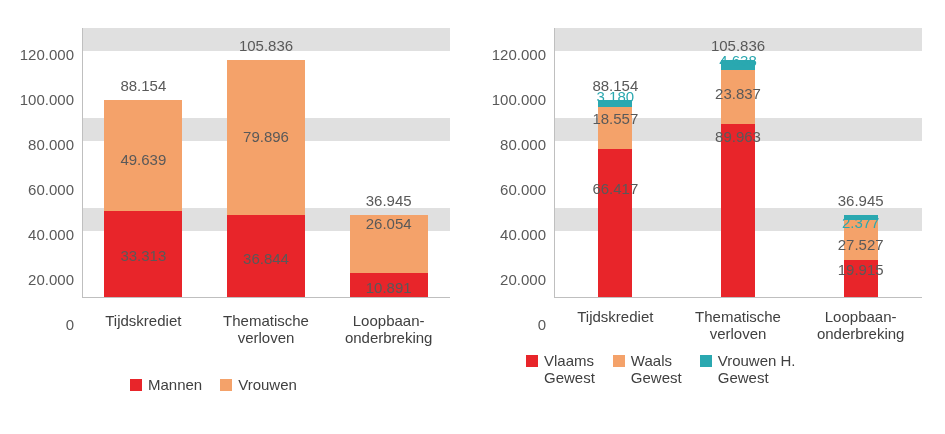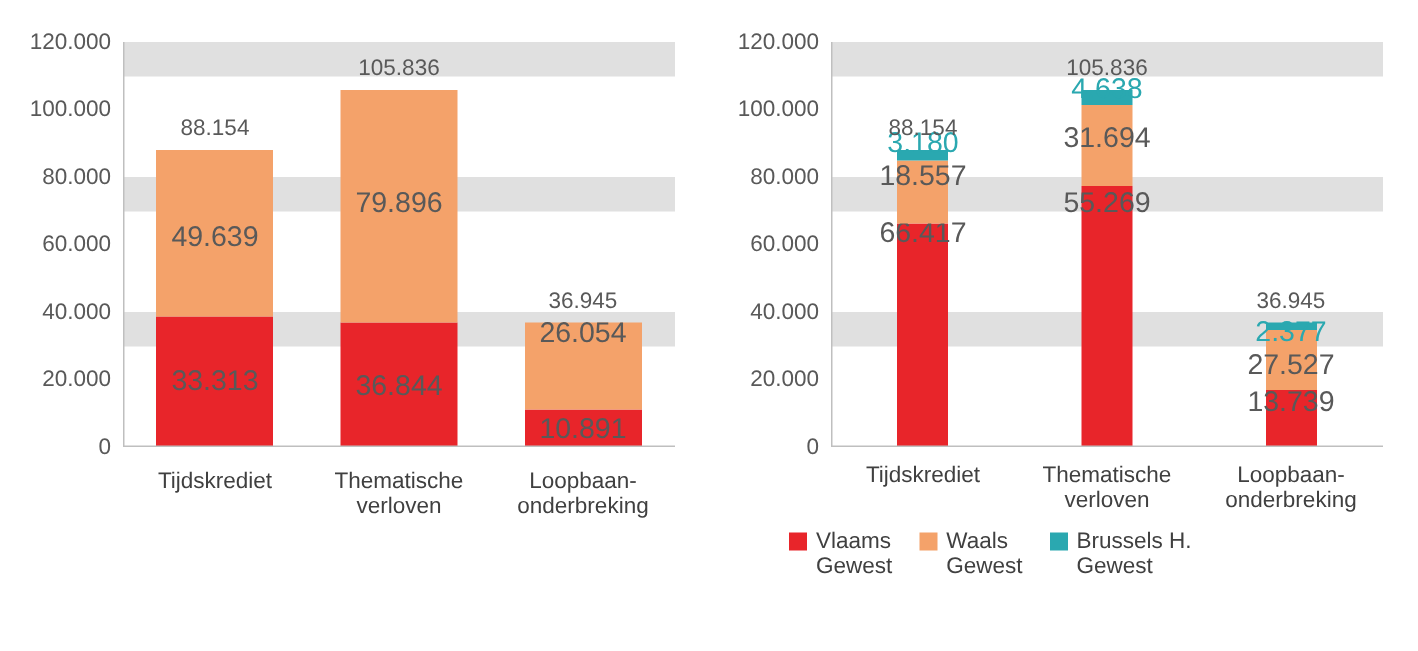--- a/index.html
+++ b/index.html
@@ -57,40 +57,41 @@
     border-top: 1px solid #bfbfbf;
   }
   .ytick {
     position: absolute;
     right: 0;
     text-align: right;
     font-size: 15px;
     color: #595959;
     white-space: nowrap;
     transform: translateY(-50%);
+    margin-top: 26px;
   }
   .bars {
     position: absolute;
     inset: 0;
   }
   .bargroup {
     position: absolute;
     bottom: 0;
     top: 0;
   }
   .seg {
     position: absolute;
     left: 0;
     right: 0;
   }
   .seg-label {
     position: absolute;
     left: 50%;
     transform: translate(-50%, -50%);
-    font-size: 19px;
+    font-size: 15px;
     white-space: nowrap;
     pointer-events: none;
   }
   .total-label {
     position: absolute;
     left: 50%;
     transform: translate(-50%, -100%);
     font-size: 15px;
     color: #595959;
     white-space: nowrap;
@@ -182,52 +183,62 @@
         <div class="xlabel" style="left: 204.667px; width: 122.667px; top: 312px;">
           <div>Thematische</div>
           <div>verloven</div>
         </div>
         <div class="xlabel" style="left: 327.333px; width: 122.667px; top: 312px;">
           <div>Loopbaan-</div>
           <div>onderbreking</div>
         </div>
       </div>
 
+    <div class="legend" id="legend-left" style="left:130px; top:376px;">
+        <div class="legend-item">
+          <span class="swatch" style="background: rgb(232, 37, 42);"></span>
+          <span class="legend-text">Mannen</span>
+        </div>
+        <div class="legend-item">
+          <span class="swatch" style="background: rgb(244, 162, 106);"></span>
+          <span class="legend-text">Vrouwen</span>
+        </div>
+      </div>
   </div>
 
   <div class="panel" id="panel-right">
 
     <div class="plot" id="plot-right" style="left:82px; top:28px; width:368px; height:270px;">
       <div class="bands">
           <div class="band" style="top: 0px; height: 23.4px;"></div>
           <div class="band" style="top: 90px; height: 23.4px;"></div>
           <div class="band" style="top: 180px; height: 23.4px;"></div>
         </div>
       <div class="bars">
           <div class="bargroup" style="left: 44.3333px; width: 34px;">
             <div class="seg" style="top: 120.562px; height: 149.438px; background: rgb(232, 37, 42);"></div>
-            <div class="seg-label" style="top: 128px; color: rgb(89, 89, 89);">66.417</div>
+            <div class="seg-label" style="top: 160px; color: rgb(89, 89, 89);">66.417</div>
             <div class="seg" style="top: 78.8085px; height: 41.7532px; background: rgb(244, 162, 106);"></div>
             <div class="seg-label" style="top: 90px; color: rgb(89, 89, 89);">18.557</div>
             <div class="seg" style="top: 71.6535px; height: 7.155px; background: rgb(42, 168, 176);"></div>
             <div class="seg-label" style="top: 67.5px; color: rgb(42, 168, 176);">3.180</div>
             <div class="total-label" style="top: 65.6535px;">88.154</div>
           </div>
           <div class="bargroup" style="left: 167px; width: 34px;">
             <div class="seg" style="top: 95.9377px; height: 174.062px; background: rgb(232, 37, 42);"></div>
-            <div class="seg-label" style="top: 108px; color: rgb(89, 89, 89);">55.269</div>
+            <div class="seg-label" style="top: 108px; color: rgb(89, 89, 89);">89.963</div>
             <div class="seg" style="top: 42.3045px; height: 53.6332px; background: rgb(244, 162, 106);"></div>
-            <div class="seg-label" style="top: 65.25px; color: rgb(89, 89, 89);">31.694</div>
+            <div class="seg-label" style="top: 65.25px; color: rgb(89, 89, 89);">23.837</div>
             <div class="seg" style="top: 31.869px; height: 10.4355px; background: rgb(42, 168, 176);"></div>
             <div class="seg-label" style="top: 31.5px; color: rgb(42, 168, 176);">4.638</div>
             <div class="total-label" style="top: 25.869px;">105.836</div>
           </div>
           <div class="bargroup" style="left: 289.667px; width: 34px;">
             <div class="seg" style="top: 232.114px; height: 37.8855px; background: rgb(232, 37, 42);"></div>
-            <div class="seg-label" style="top: 240.75px; color: rgb(89, 89, 89);">13.739</div>
+            <div class="seg-label" style="top: 240.75px; color: rgb(89, 89, 89);">19.915</div>
             <div class="seg" style="top: 192.222px; height: 39.8925px; background: rgb(244, 162, 106);"></div>
             <div class="seg-label" style="top: 216px; color: rgb(89, 89, 89);">27.527</div>
             <div class="seg" style="top: 186.874px; height: 5.34825px; background: rgb(42, 168, 176);"></div>
             <div class="seg-label" style="top: 193.5px; color: rgb(42, 168, 176);">2.377</div>
             <div class="total-label" style="top: 180.874px;">36.945</div>
           </div>
         </div>
       <div class="axis-y" style="left:0;"></div>
       <div class="axis-x" style="bottom:0;"></div>
     </div>
@@ -261,19 +272,19 @@
           <span class="legend-text">Vlaams
 Gewest</span>
         </div>
         <div class="legend-item">
           <span class="swatch" style="background: rgb(244, 162, 106);"></span>
           <span class="legend-text">Waals
 Gewest</span>
         </div>
         <div class="legend-item">
           <span class="swatch" style="background: rgb(42, 168, 176);"></span>
-          <span class="legend-text">Brussels H.
+          <span class="legend-text">Vrouwen H.
 Gewest</span>
         </div>
       </div>
   </div>
 
 </div>
 
 </body></html>

